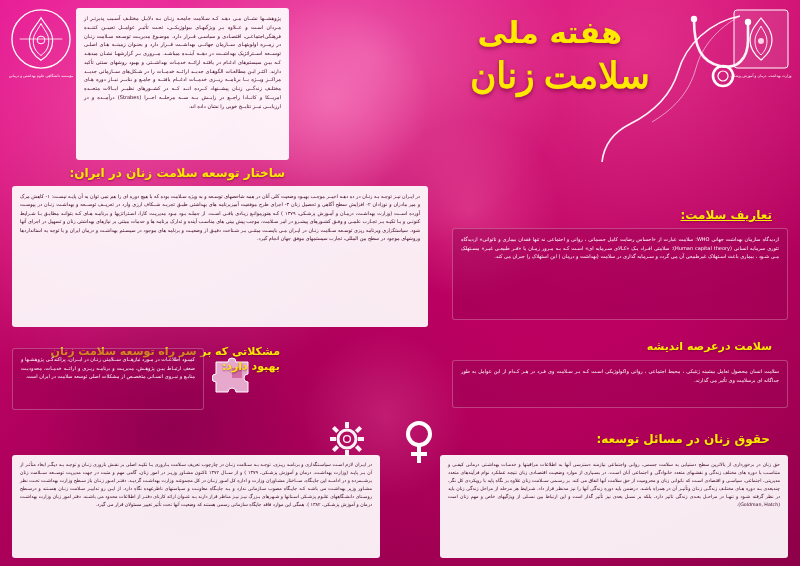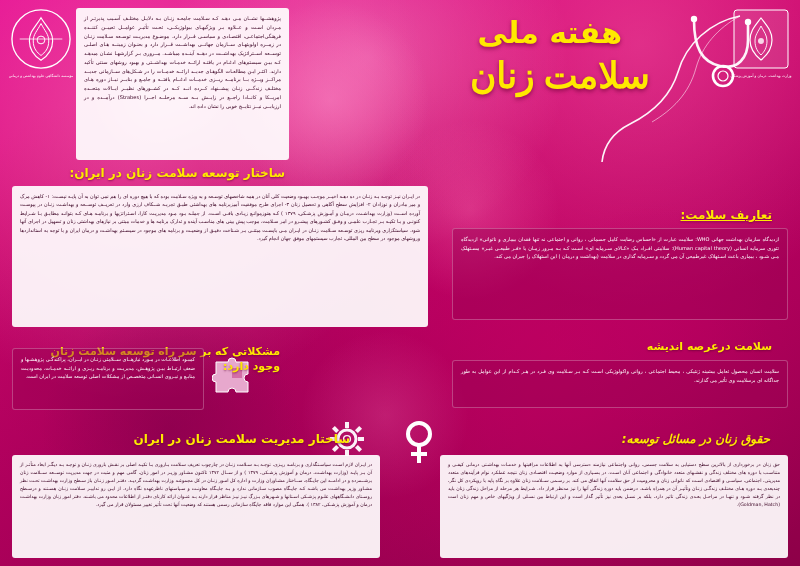--- a/index.html
+++ b/index.html
@@ -151,48 +151,47 @@
 
   <div class="heading small" style="right:28px;top:340px;margin-left:36px;">سلامت درعرصه اندیشه</div>
   <div class="box dark" style="left:452px;top:360px;width:336px;height:48px;font-size:5px;">سلامت انسان محصول تعامل بیشینه ژنتیکی ، محیط اجتماعی ، روانی واکولوژیکی اسـت کـه بـر سـلامت وی فـرد در هـر کـدام از این عوامل به طور جداگانه ای برسلامت وی تأثیر می گذارند.</div>
 
   <div id="puzzle-icon">
     <svg viewBox="0 0 44 44" width="44" height="44">
       <path d="M4 10 h12 a4 4 0 1 1 8 0 h12 v12 a4 4 0 1 0 0 8 v10 H24 a4 4 0 1 0 -8 0 H4 V30 a4 4 0 1 1 0 -8 Z" fill="#e7a8cd" stroke="#ffffff" stroke-width="1"></path>
       <path d="M20 16 h10 v10 h-10 z" fill="#b3005e" opacity="0.35"></path>
     </svg>
   </div>
-  <div class="heading small" style="right:520px;top:345px;width:240px;white-space:normal;text-align:right;line-height:1.35;">مشکلاتی که بر سر راه توسعه سلامت زنان وجود دارد:</div>
+  <div class="heading small" style="right:520px;top:345px;width:240px;white-space:normal;text-align:right;line-height:1.35;">مشکلاتی که بر سر راه توسعه سلامت زنان بهبود دارد:</div>
   <div class="box dark" style="left:12px;top:348px;width:192px;height:62px;font-size:5px;">کمبـود اطلاعـات در مـورد نیازهــای ســلامتی زنـان در ایــران، پراکندگـی پژوهشـها و ضعف ارتبـاط بیـن پژوهـش، مدیریـت و برنامـه ریـزی و ارائــه خدمـات، محدودیـت منابـع و نیـروی انسـانی متخصـص از مشکلات اصلی توسعه سلامت در ایران است.</div>
 
   <div id="gear-icon">
     <svg viewBox="0 0 34 34" width="34" height="34">
       <g fill="#ffffff" opacity="0.95">
         <circle cx="17" cy="17" r="9" fill="none" stroke="#ffffff" stroke-width="3"></circle>
         <circle cx="17" cy="17" r="3.4" fill="#b3005e" stroke="#ffffff" stroke-width="1.4"></circle>
         <rect x="15" y="0" width="4" height="6"></rect>
           <rect x="15" y="28" width="4" height="6"></rect>
         <rect x="0" y="15" width="6" height="4"></rect>
           <rect x="28" y="15" width="6" height="4"></rect>
         <rect x="3.5" y="4.5" width="4" height="6" transform="rotate(-45 5.5 7.5)"></rect>
         <rect x="26.5" y="23.5" width="4" height="6" transform="rotate(-45 28.5 26.5)"></rect>
         <rect x="26.5" y="4.5" width="4" height="6" transform="rotate(45 28.5 7.5)"></rect>
         <rect x="3.5" y="23.5" width="4" height="6" transform="rotate(45 5.5 26.5)"></rect>
       </g>
     </svg>
   </div>
-  <div class="heading" style="right:450px;top:432px;">ساختار مدیریت سلامت زنان در ایران</div>
   <div class="box" style="left:12px;top:455px;width:368px;height:103px;font-size:4.7px;">در ایـران لازم اسـت سیاسـتگذاری و برنامـه ریـزی، توجـه بـه سـلامت زنـان در چارچوب تعریف سـلامت بـاروری بـا تکیـه اصلی بر نقـش باروری زنـان و توجـه بـه دیگـر ابعاد متأثـر از آن بـر پایـه (وزارت بهداشـت، درمان و آموزش پزشـکی، ۱۳۷۹ ) و از ســال ۱۳۷۲ تاکنون مشـاور وزیـر در امور زنان، گامی مهم و مثبت در جهت مدیریت توســعه ســلامت زنان برشــمرده و در ادامــه این جایـگاه، ســاختار مشـاوران وزارت و اداره کل امـور زنـان در کل مجموعـه وزارت بهداشـت گردیـد.
 دفتـر امـور زنـان باز سـطح وزارت بهداشـت تحـت نظر مشـاور وزیر بهداشـت می باشـد کـه جایـگاه مصوب سـازمانی ندارد و بـه جایـگاه معاونـت و سـیاستهای ناظرعهده نگاه دارد. از ایـن رو تدابیـر سـلامت زنـان هسـتند و درسـطح روسـتای دانشـگاههای علـوم پزشـکی اسـتانها و شـهرهای بـزرگ نیـز نیـز مناظر قرار دارند بـه عنـوان ارائه کارنای دفتـر از اطلاعات محدود می باشـند.
 دفتر امور زنان وزارت بهداشـت درمان و آموزش پزشـکی، ۱۳۸۲ ). همگی این موارد فاقد جایگاه سازمانی رسمی هستند که وضعیت آنها تحت تأثیر تغییر مسئولان قرار می گیرد.</div>
 
   <div id="venus-icon">
     <svg viewBox="0 0 30 46" width="30" height="46">
       <circle cx="15" cy="14" r="11" fill="none" stroke="#ffffff" stroke-width="4"></circle>
       <rect x="13" y="25" width="4" height="18" fill="#ffffff"></rect>
       <rect x="7" y="32" width="16" height="4" fill="#ffffff"></rect>
     </svg>
   </div>
-  <div class="heading" style="right:30px;top:432px;font-style:italic;">حقوق زنان در مسائل توسعه:</div>
+  <div class="heading" style="right:30px;top:432px;">حقوق زنان در مسائل توسعه:</div>
   <div class="box" style="left:440px;top:455px;width:348px;height:103px;font-size:4.7px;">حق زنان در برخورداری از بالاترین سطح دستیابی به سلامت جسمی، روانی واجتماعی نیازمند دسترسی آنها به اطلاعات مراقبتها و خدمـات بهداشـتی درمانی کیفـی و متناسـب با دوره های مختلف زندگی و نقشـهای متعدد خانوادگی و اجتماعی آنان اسـت.
 در بسـیاری از موارد وضعیـت اقتصـادی زنان نتیجه عملکرد نوام فرآیندهای متعدد مدیریتی، اجتماعی، سیاسـی و اقتصادی اسـت که ناتوانی زنان و محرومیت از حق سلامت آنها اتفاق می کند. بر رسـمی ســلامت زنان علاوه بر نگاه پایه با رویکردی کل نگر، چندبعدی بـه دوره هـای مختلـف زندگـی زنـان وتأثیـر آن در همراه باشـد. درضمن باید دوره زندگی آنها را نیز مدنظر قرار داد. شـرایط هر مرحله از مراحل زندگی زنان باید در نظر گرفته شـود و تنهـا در مراحـل بعـدی زندگی تاثیر دارد، بلکه بر نسـل بعدی نیز تأثیر گذار است و این ارتباط بین نسـلی از ویژگیهای خاص و مهم زنان است (Goldman, Hatch).</div>
 
 </div>
 
 </body></html>

